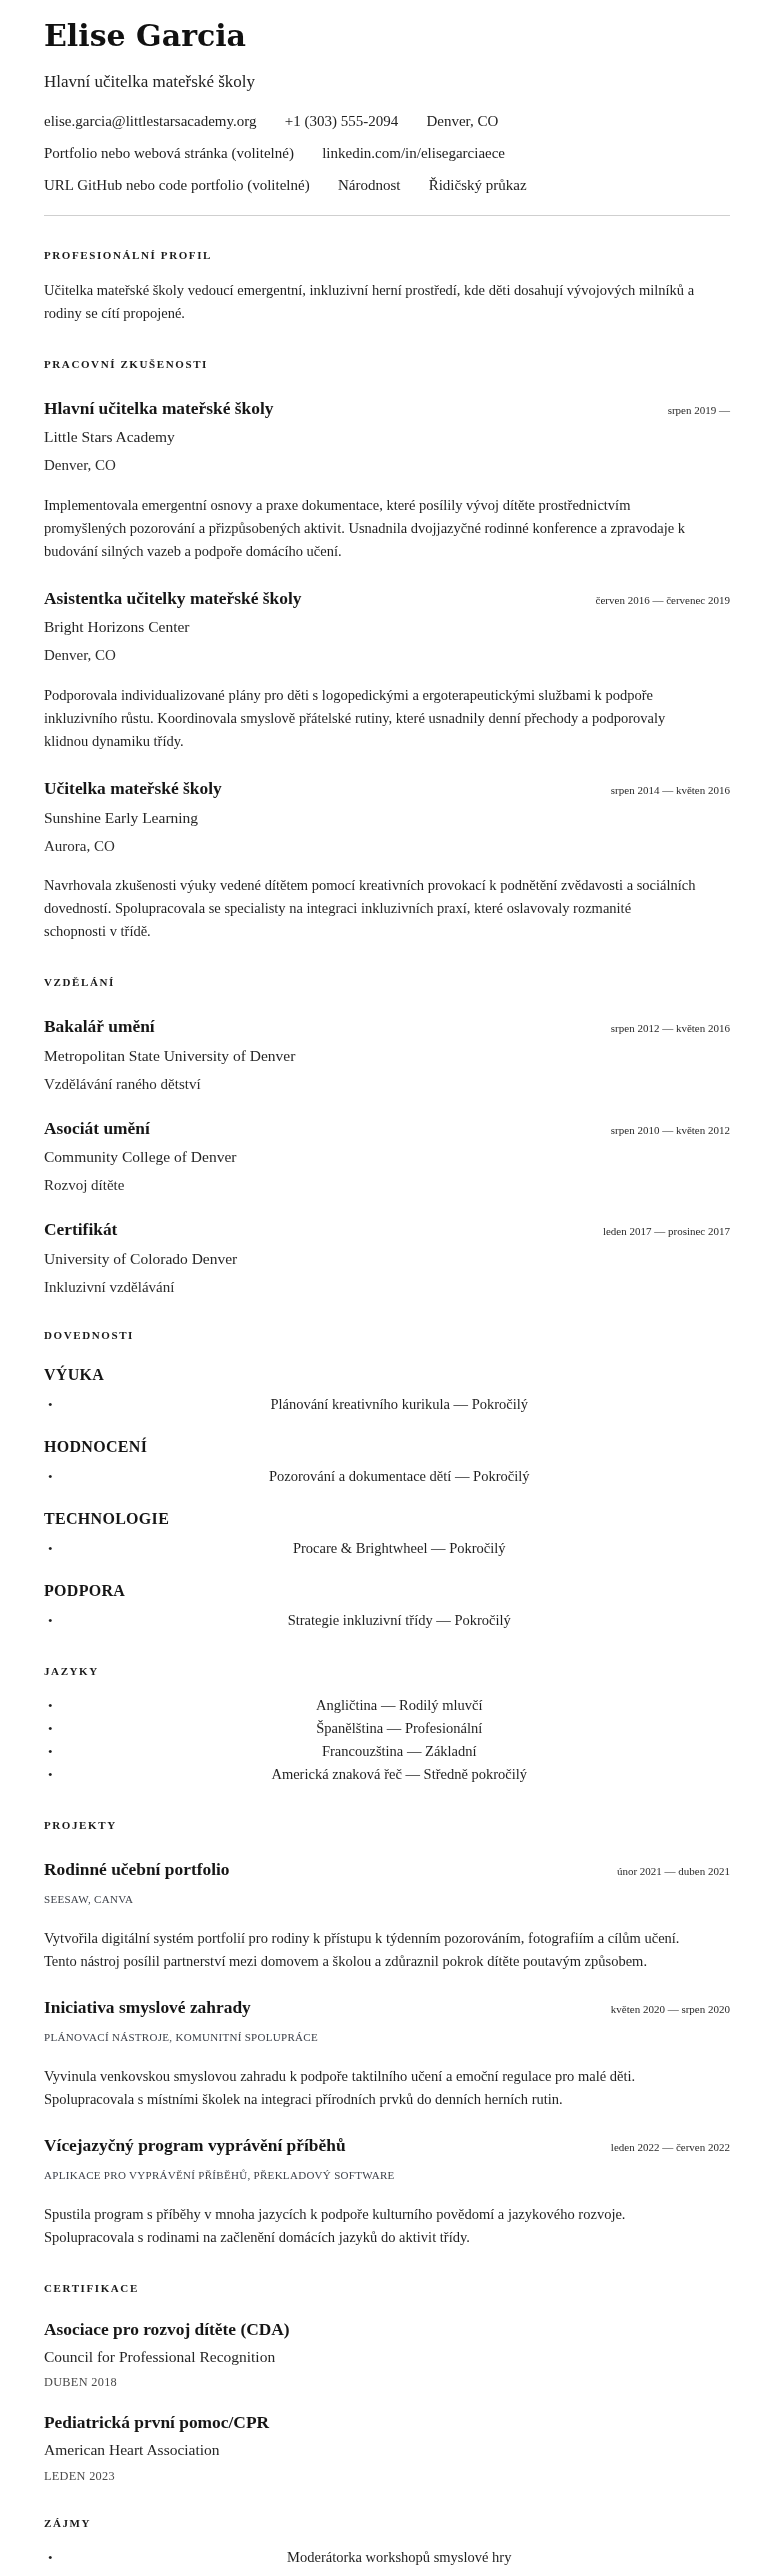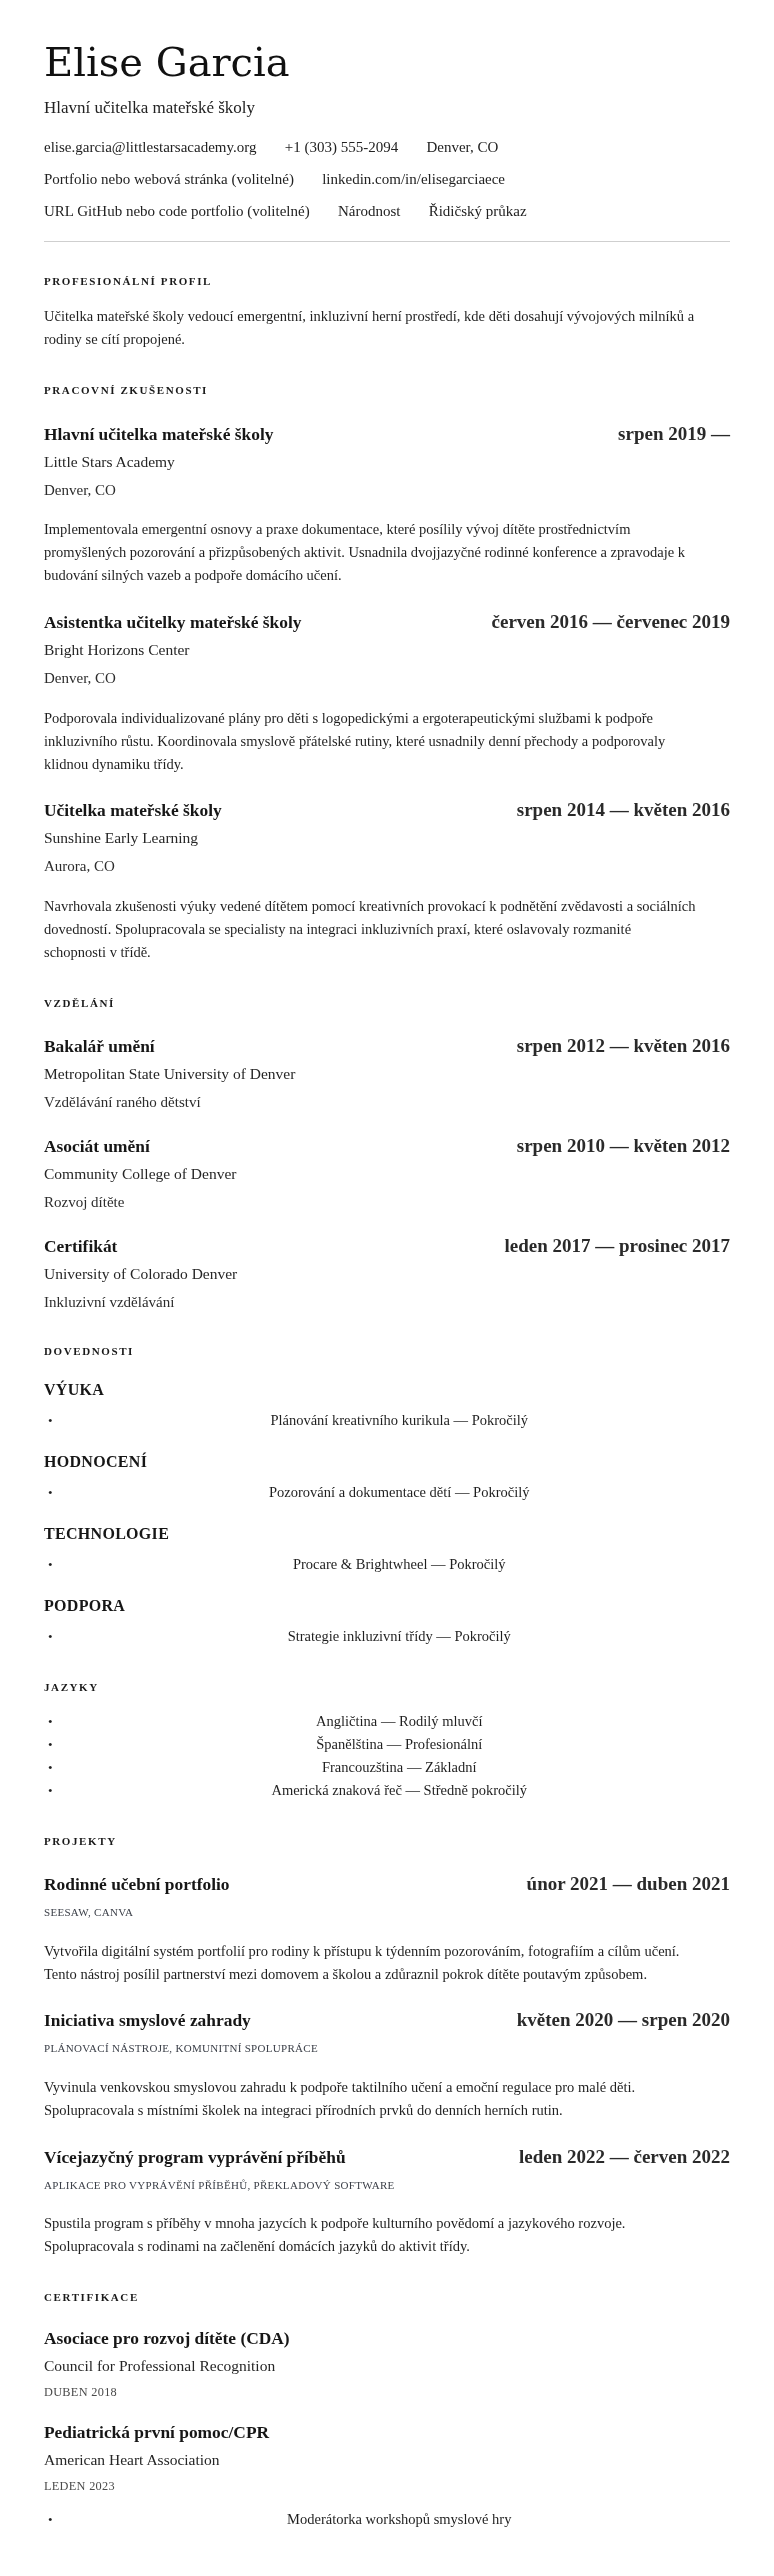--- a/index.html
+++ b/index.html
@@ -8,24 +8,24 @@
     width:774px;
     min-height:2576px;
     font-family:"Liberation Serif", serif;
     color:#1d1d1d;
     -webkit-font-smoothing:antialiased;
   }
   .page { padding:0 44px 52px 44px; }
 
   .name {
     font-family:"DejaVu Serif", serif;
-    font-size:40px;
-    font-weight:400;
+    font-size:30px;
+    font-weight:700;
     line-height:36px;
-    padding-top:44px;
+    padding-top:18px;
     color:#111;
   }
   .subtitle { font-size:17px; line-height:19.4px; margin-top:18px; color:#222; }
 
   .contacts { margin-top:20.6px; }
   .contact-row { font-size:15px; line-height:18px; margin-bottom:14px; color:#222; }
   .contact-row span { margin-right:24.5px;text-align:right; }
   .contact-row span:last-child { margin-right:0; }
 
   .divider { border:none; border-top:1.3px solid #cfcfcf; margin-top:20.6px; }
@@ -36,21 +36,21 @@
     letter-spacing:1.6px;
     line-height:17px;
     margin-top:31px;
     color:#1a1a1a;
   }
   .body-text { font-size:14.5px; line-height:23px; margin-top:15.5px; max-width:652px; color:#1f1f1f; }
 
   .entry { margin-top:24.5px; }
   .entry-head { display:flex; justify-content:space-between; align-items:baseline; }
   .item-title { font-size:17.4px; font-weight:700; line-height:20.6px; color:#161616; }
-  .item-date { font-size:19px; line-height:19.4px; white-space:nowrap; color:#2a2a2a; padding-left:19.4px;font-weight:bold; }
+  .item-date { font-size:11px; line-height:19.4px; white-space:nowrap; color:#2a2a2a; padding-left:19.4px; }
   .item-sub { font-size:15.5px; line-height:18px; margin-top:8.4px; color:#262626; }
   .item-sub2 { font-size:15px; line-height:17.4px; margin-top:11px; color:#2c2c2c; }
   .caps-sub { font-size:11px; line-height:15.5px; margin-top:10.3px; letter-spacing:0.3px; color:#3c4049; }
   .entry .body-text { margin-top:19.4px; }
 
   .skill-group { margin-top:20.6px; }
   .skill-cat { font-size:16px; font-weight:700; line-height:19.4px; letter-spacing:0.3px; color:#161616; }
 
   ul.bullets { list-style:none; margin-top:9px;text-align:center; }
   ul.bullets li {
@@ -247,20 +247,21 @@
     </div>
 
     <div class="cert-entry">
       <div class="item-title">Pediatrická první pomoc/CPR</div>
       <div class="item-sub">American Heart Association</div>
       <div class="cert-date">LEDEN 2023</div>
     </div>
   </div>
 
   <div>
+    <div class="section-label">ZÁJMY</div>
     <ul class="bullets" style="margin-top:14px;">
       <li>Moderátorka workshopů smyslové hry</li>
 
     </ul>
   </div>
 
 </div>
 
 
 </body></html>

